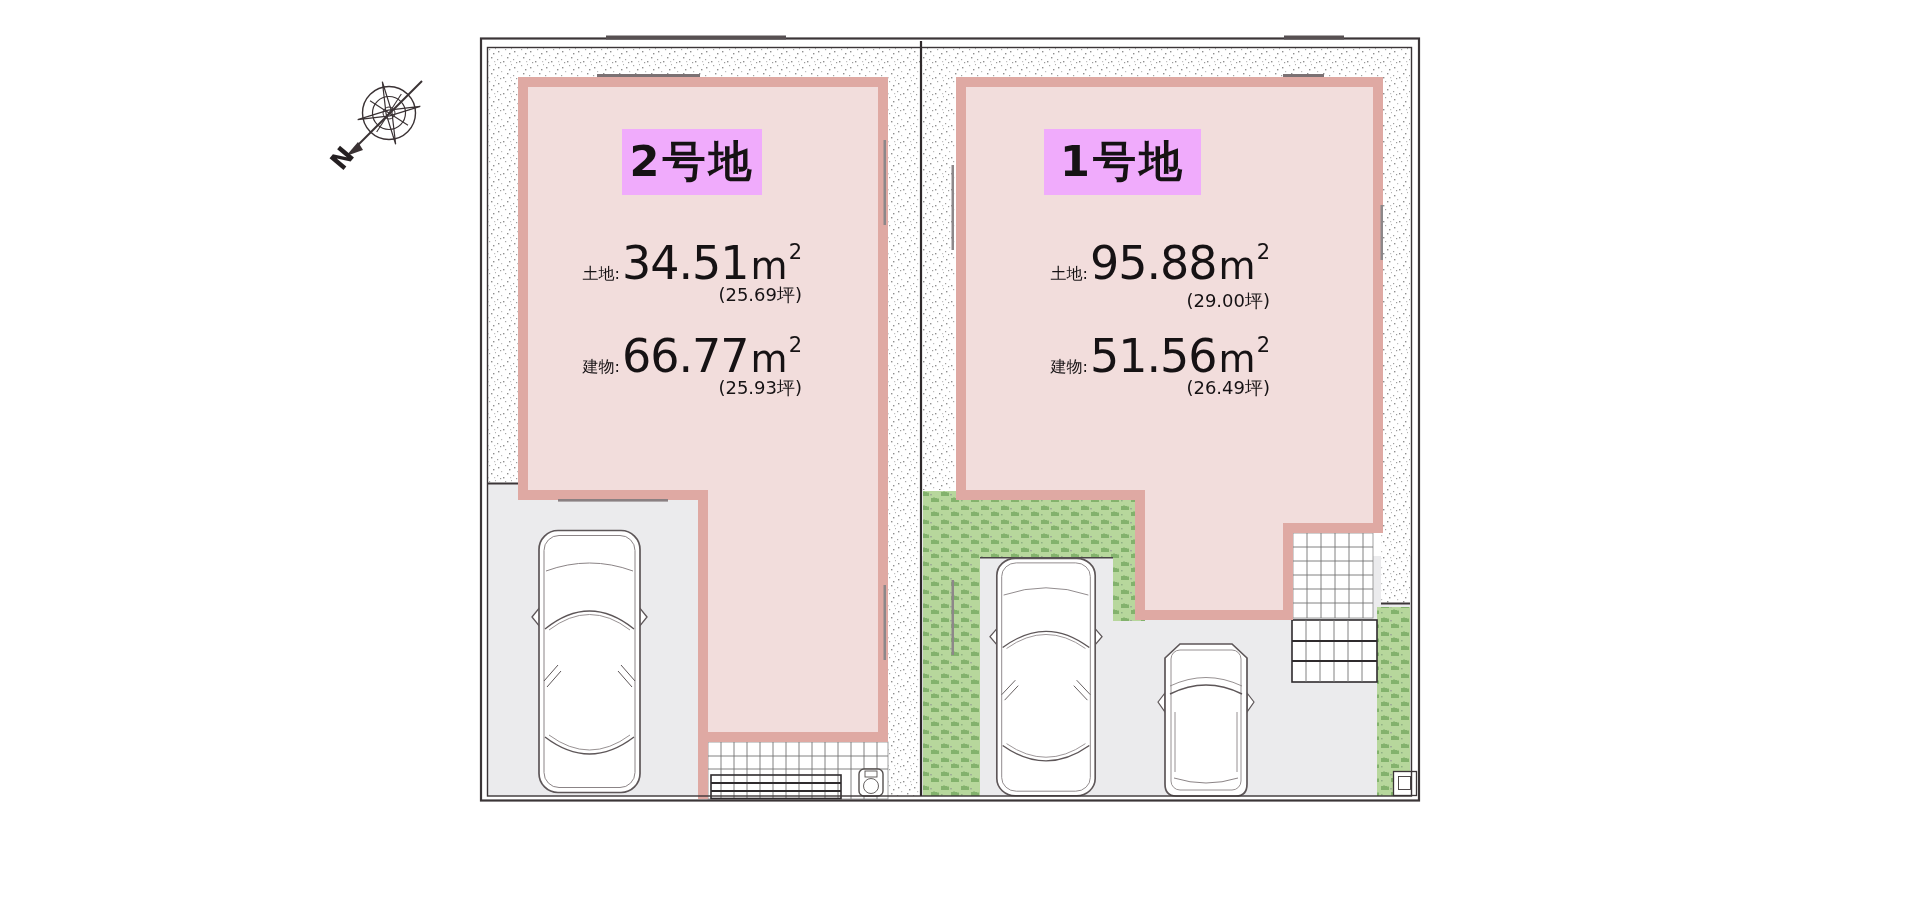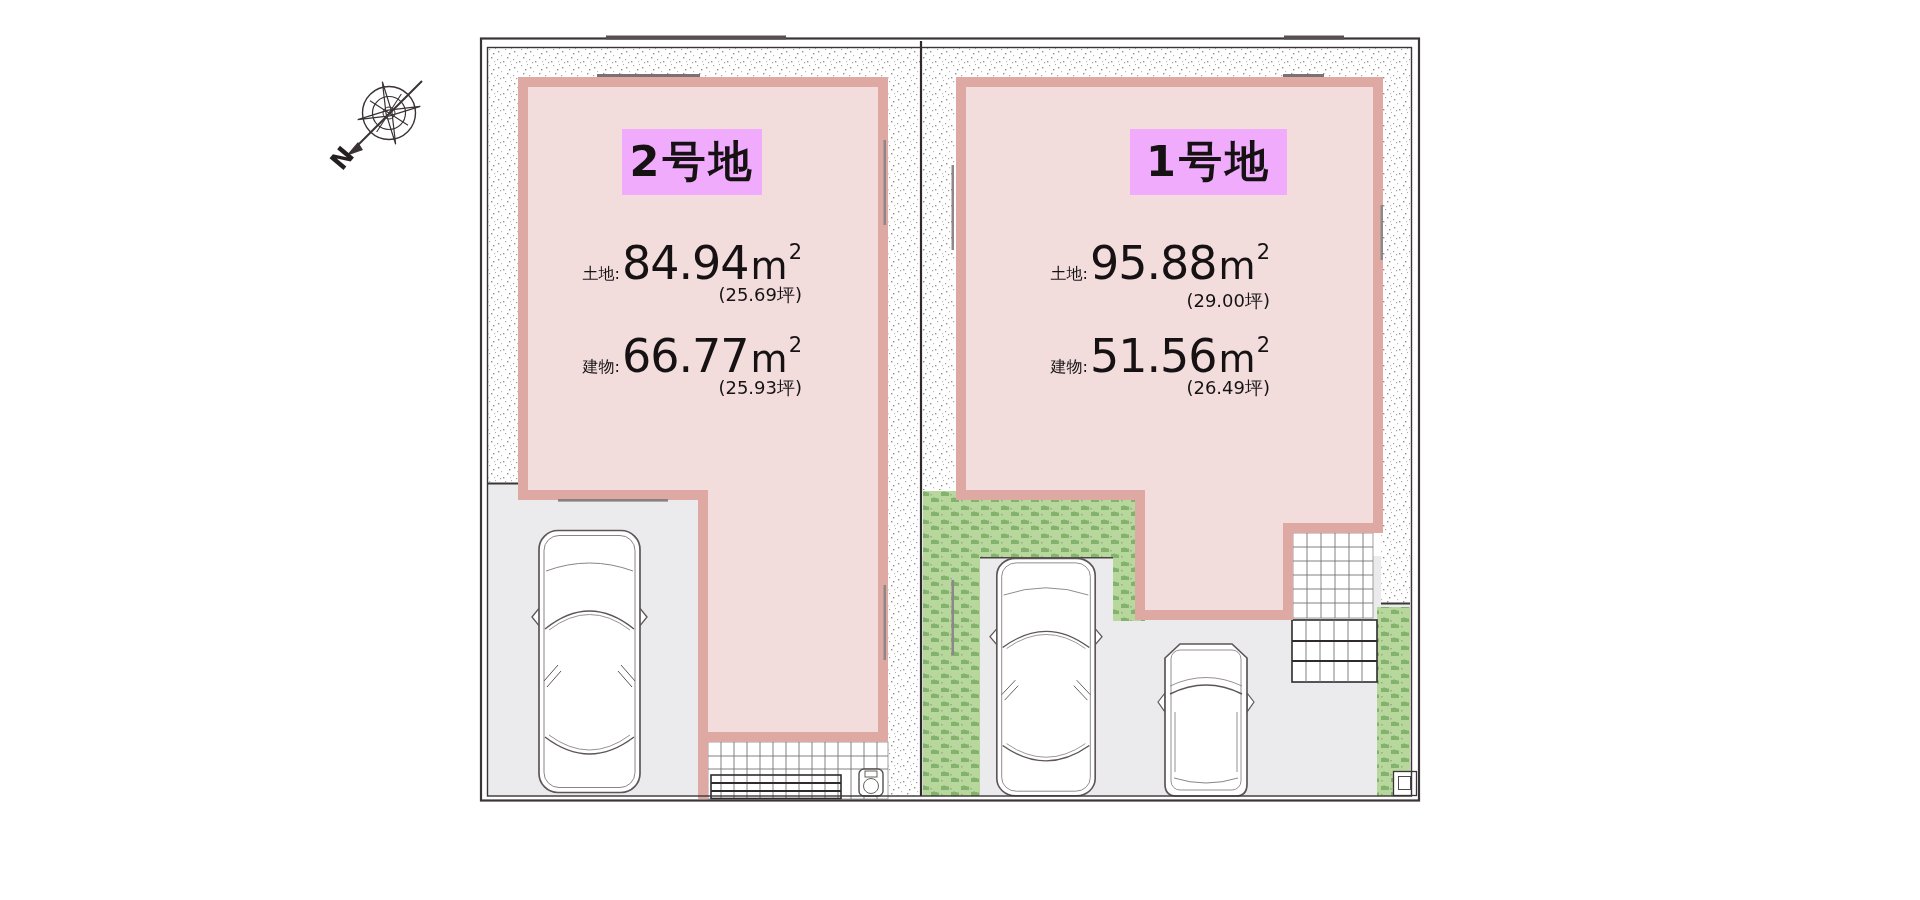--- a/index.html
+++ b/index.html
@@ -241,34 +241,34 @@
     </g>
     <text x="-57" y="55" transform="rotate(-50 -48 46)" font-size="25" font-weight="bold" fill="#241f21">N</text>
   </g>
 </svg>
 
 <div class="abs lot-name-box" style="left:622px;top:129px;width:140px;height:66px;">
   <span>2号地</span>
 </div>
 <div class="abs area-line" style="left:552px;top:240px;width:250px;">
   <span class="area-label">土地:</span>
-  <span class="area-value">84.94</span>
+  <span class="area-value">34.51</span>
   <span class="area-unit">m</span>
   <span class="area-sup">2</span>
 </div>
 <div class="abs tsubo-line" style="left:552px;top:286px;width:250px;">(25.69坪)</div>
 <div class="abs area-line" style="left:552px;top:333px;width:250px;">
   <span class="area-label">建物:</span>
   <span class="area-value">66.77</span>
   <span class="area-unit">m</span>
   <span class="area-sup">2</span>
 </div>
 <div class="abs tsubo-line" style="left:552px;top:379px;width:250px;">(25.93坪)</div>
 
-<div class="abs lot-name-box" style="left:1130px;top:129px;width:157px;height:66px;">
+<div class="abs lot-name-box" style="left:1044px;top:129px;width:157px;height:66px;">
   <span>1号地</span>
 </div>
 <div class="abs area-line" style="left:1020px;top:240px;width:250px;">
   <span class="area-label">土地:</span>
   <span class="area-value">95.88</span>
   <span class="area-unit">m</span>
   <span class="area-sup">2</span>
 </div>
 <div class="abs tsubo-line" style="left:1020px;top:292px;width:250px;">(29.00坪)</div>
 <div class="abs area-line" style="left:1020px;top:333px;width:250px;">

